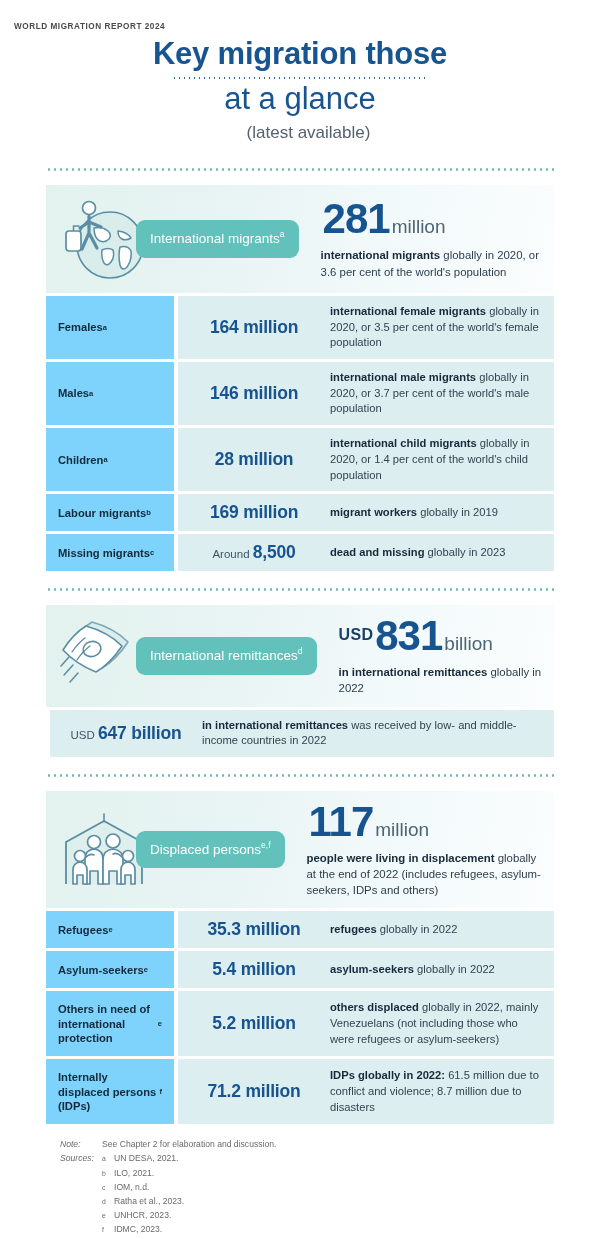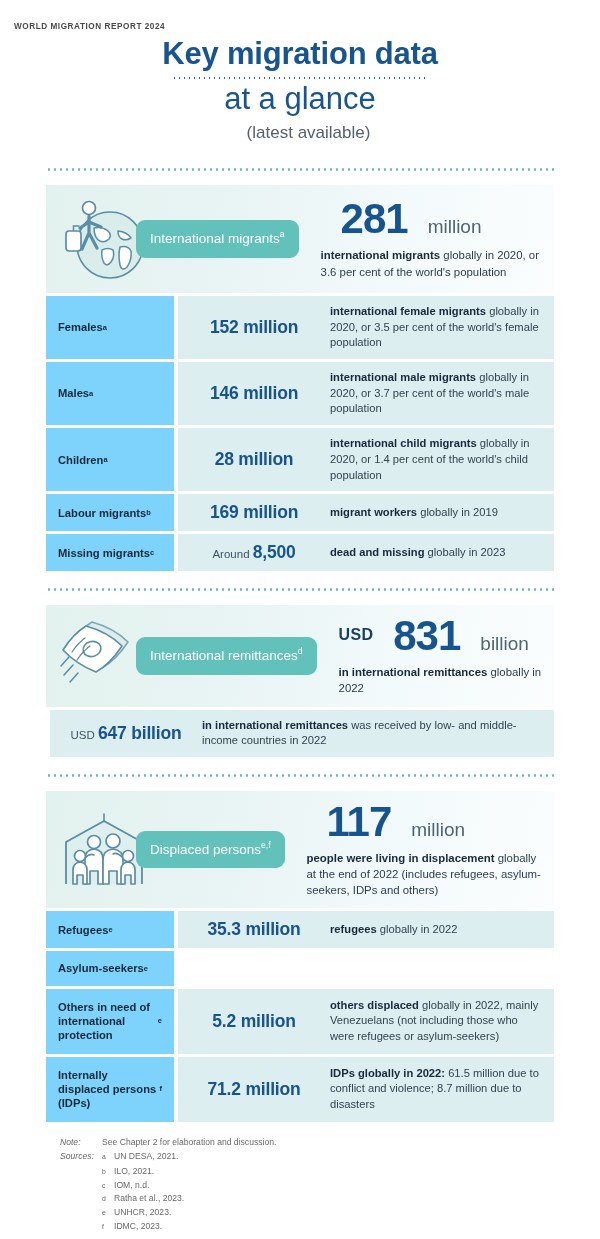--- a/index.html
+++ b/index.html
@@ -122,21 +122,21 @@
   .pill sup { font-size: 8.5px; vertical-align: super; }
 
   .hero-stat {
     flex: 1;
     padding-left: 22px;
     padding-right: 10px;
   }
   .big-num-row {
     display: flex;
     align-items: baseline;
-    gap: 20px;
+    gap: 2px;
   }
   .big-prefix {
     font-size: 16px;
     font-weight: bold;
     color: #1a3f66;
     letter-spacing: 0.3px;
     position: relative;
     top: -10px;
   }
   .big-num {
@@ -245,21 +245,21 @@
 </style>
 </head>
 <body>
 
 <div class="page">
 
   <div class="report-label">WORLD MIGRATION REPORT 2024</div>
 
   <div class="title-block">
     <div>
-      <div class="title-line1">Key migration data</div>
+      <div class="title-line1">Key migration those</div>
       <div class="title-underline"></div>
       <div class="title-line2">at a glance</div>
     </div>
     <div class="subtitle">(latest available)</div>
   </div>
 
   <div class="dot-rule rule-1"></div>
 
   <div class="section s1">
     <div class="hero">
@@ -287,21 +287,21 @@
         <div class="hero-desc"><b>international migrants</b><span> globally in 2020, or 3.6 per cent of the world's population</span></div>
       </div>
     </div>
 
     <div class="row">
       <div class="row-label">
           <span>Females</span>
           <sup>a</sup>
         </div>
       <div class="row-body">
-        <div class="row-value"><span class="small-prefix"></span><span>152 million</span></div>
+        <div class="row-value"><span class="small-prefix"></span><span>164 million</span></div>
         <div class="row-desc"><b>international female migrants</b><span> globally in 2020, or 3.5 per cent of the world's female population</span></div>
       </div>
     </div>
 
     <div class="row">
       <div class="row-label">
           <span>Males</span>
           <sup>a</sup>
         </div>
       <div class="row-body">
@@ -420,20 +420,24 @@
         <div class="row-value"><span class="small-prefix"></span><span>35.3 million</span></div>
         <div class="row-desc"><b>refugees</b><span> globally in 2022</span></div>
       </div>
     </div>
 
     <div class="row">
       <div class="row-label">
           <span>Asylum-seekers</span>
           <sup>e</sup>
         </div>
+      <div class="row-body">
+        <div class="row-value"><span class="small-prefix"></span><span>5.4 million</span></div>
+        <div class="row-desc"><b>asylum-seekers</b><span> globally in 2022</span></div>
+      </div>
     </div>
 
     <div class="row tall">
       <div class="row-label">
           <span>Others in need of international protection</span>
           <sup>e</sup>
         </div>
       <div class="row-body">
         <div class="row-value"><span class="small-prefix"></span><span>5.2 million</span></div>
         <div class="row-desc"><b>others displaced</b><span> globally in 2022, mainly Venezuelans (not including those who were refugees or asylum-seekers)</span></div>

